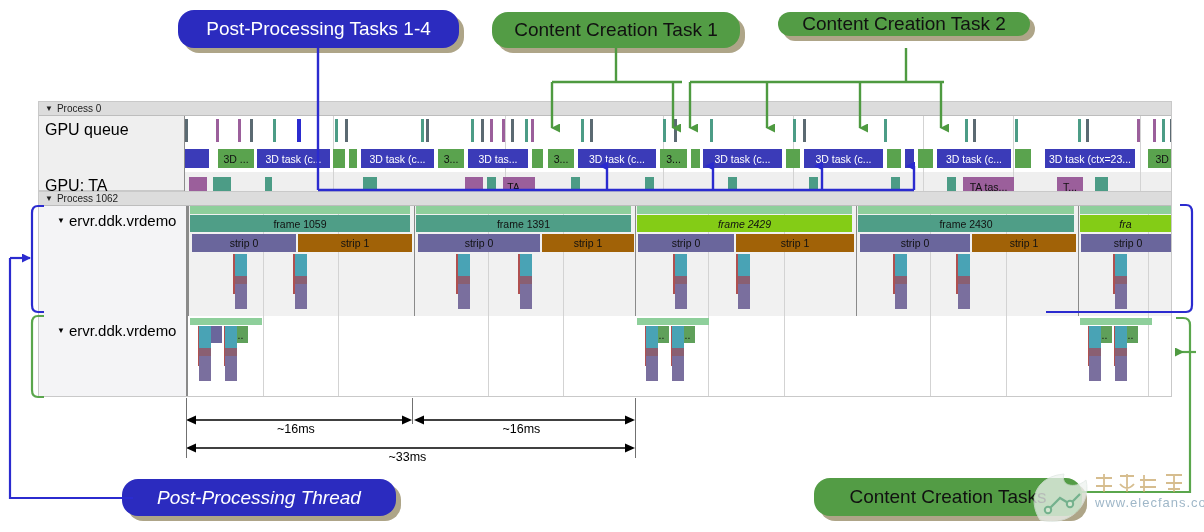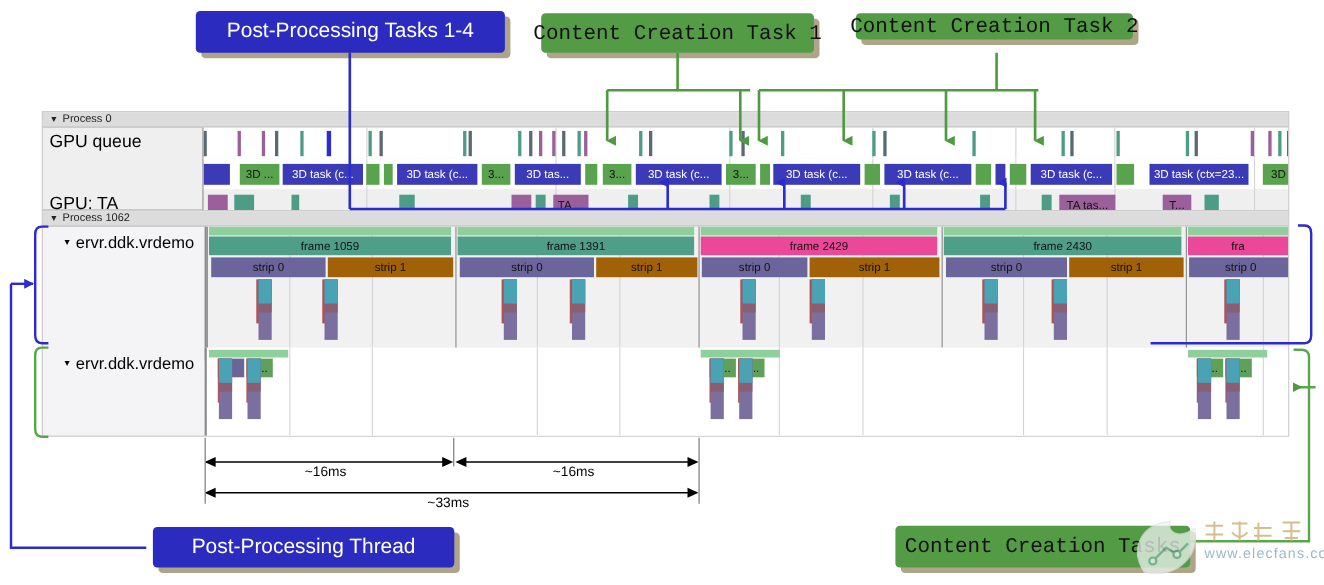--- a/index.html
+++ b/index.html
@@ -1,27 +1,27 @@
 <!DOCTYPE html>
 <html><head>
 <meta charset="utf-8">
 <style>
   html,body{margin:0;padding:0;background:#ffffff;}
   body{width:1204px;height:532px;position:relative;overflow:hidden;
        font-family:"Liberation Sans",sans-serif;color:#000;}
   .stage{position:absolute;left:0;top:0;width:1204px;height:532px;}
 
   
-  .callout{position:absolute;border-radius:4px;display:flex;align-items:center;
+  .callout{position:absolute;border-radius:16px;display:flex;align-items:center;
            justify-content:center;box-sizing:border-box;
            box-shadow:5px 5px 0 0 rgba(170,160,130,.95);}
   .callout span{white-space:nowrap;}
   .callout.blue{background:#2b2bbf;}
   .callout.blue span{color:#ffffff;font-size:19px;}
-  .callout.green{background:#539c45;font-family:Liberation Mono, monospace;}
+  .callout.green{background:#539c45;}
   .callout.green span{color:#111111;font-size:19px;}
 
   
   .tl{position:absolute;left:38px;top:101px;width:1134px;height:90px;
       background:#efefef;border:1px solid #c9c9c9;box-sizing:border-box;}
   .proc-hdr{position:absolute;left:0;height:14px;width:100%;
             background:#dcdcdc;border-bottom:1px solid #bdbdbd;
             font-size:10px;color:#222;display:flex;align-items:center;
             padding-left:6px;box-sizing:border-box;}
   .tri{font-size:8px;margin-right:4px;line-height:1;}
@@ -55,21 +55,21 @@
   .thr-lbl{position:absolute;left:18px;top:6px;font-size:15px;color:#000;
            display:flex;align-items:center;}
   .tl2{position:absolute;left:147px;top:0;right:0;bottom:0;
        border-left:2px solid #8a8a8a;overflow:hidden;background:#f1f1f1;}
 
   .fseg{position:absolute;top:0;bottom:0;border-right:1px solid #8a8a8a;}
   .bar{position:absolute;box-sizing:border-box;font-size:10.5px;
        display:flex;align-items:center;justify-content:center;
        overflow:hidden;white-space:nowrap;color:#111;}
   .bar.fr-t{background:#4f9e87;}
-  .bar.fr-p{background:#ec4899;}
+  .bar.fr-p{background:#84cc16;font-style:italic;}
   .bar.st0{background:#6a669c;}
   .bar.st1{background:#a16207;}
   .bar.lite{background:#8ecf9b;}
   .bar.glabel{background:#5fa05a;}
   .sl{position:absolute;}
   .meas-lbl{position:absolute;font-size:12.5px;color:#000;
             background:#fff;padding:0 4px;white-space:nowrap;}
   .vrule{position:absolute;width:1px;background:#707070;}
 
   svg.ov{position:absolute;left:0;top:0;width:1204px;height:532px;
@@ -370,21 +370,21 @@
   </div>
 
   <div class="callout green" style="left:492px;top:12px;width:248px;height:36px;">
     <span>Content Creation Task 1</span>
   </div>
 
   <div class="callout green" style="left:778px;top:12px;width:252px;height:24px;">
     <span>Content Creation Task 2</span>
   </div>
 
-  <div class="callout blue" style="left:139px;top:479px;width:274px;height:37px;">
+  <div class="callout blue" style="left:122px;top:479px;width:274px;height:37px;font-style:italic;">
     <span>Post-Processing Thread</span>
   </div>
 
   <div class="callout green" style="left:814px;top:478px;width:268px;height:38px;">
     <span>Content Creation Tasks</span>
   </div>
 
   <svg class="ov" viewBox="0 0 1204 532">
     <defs>
       <marker id="ag" markerWidth="9" markerHeight="9" refX="4.5" refY="8" orient="auto" markerUnits="userSpaceOnUse">

